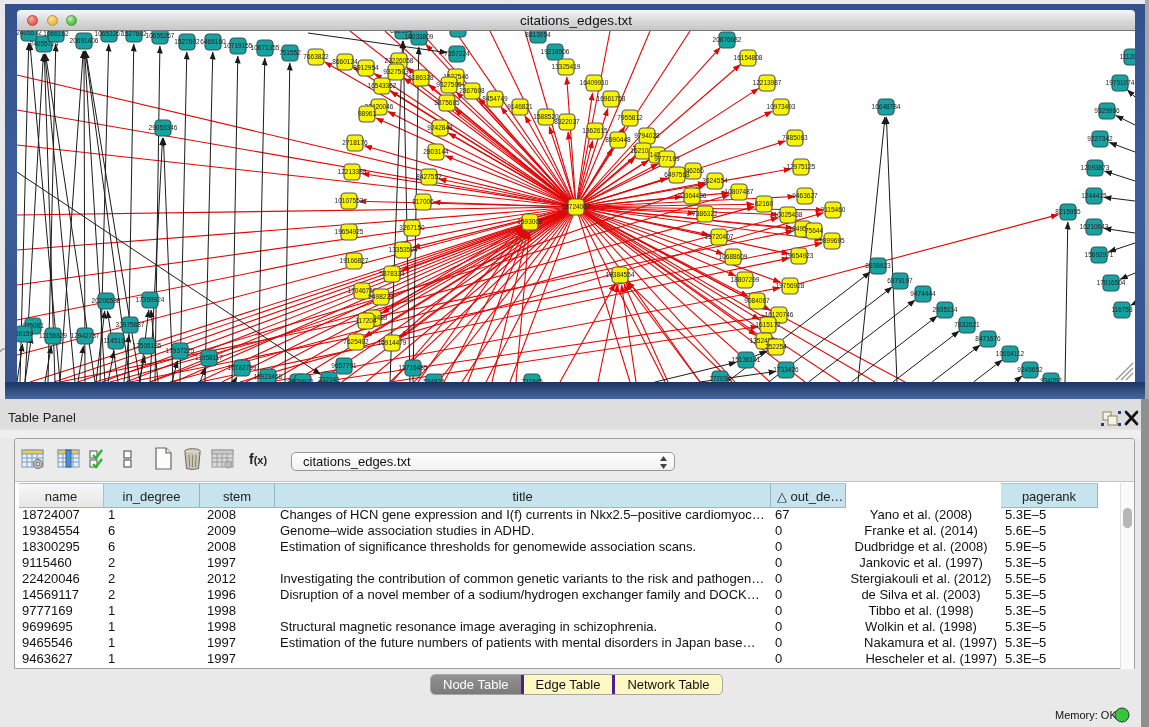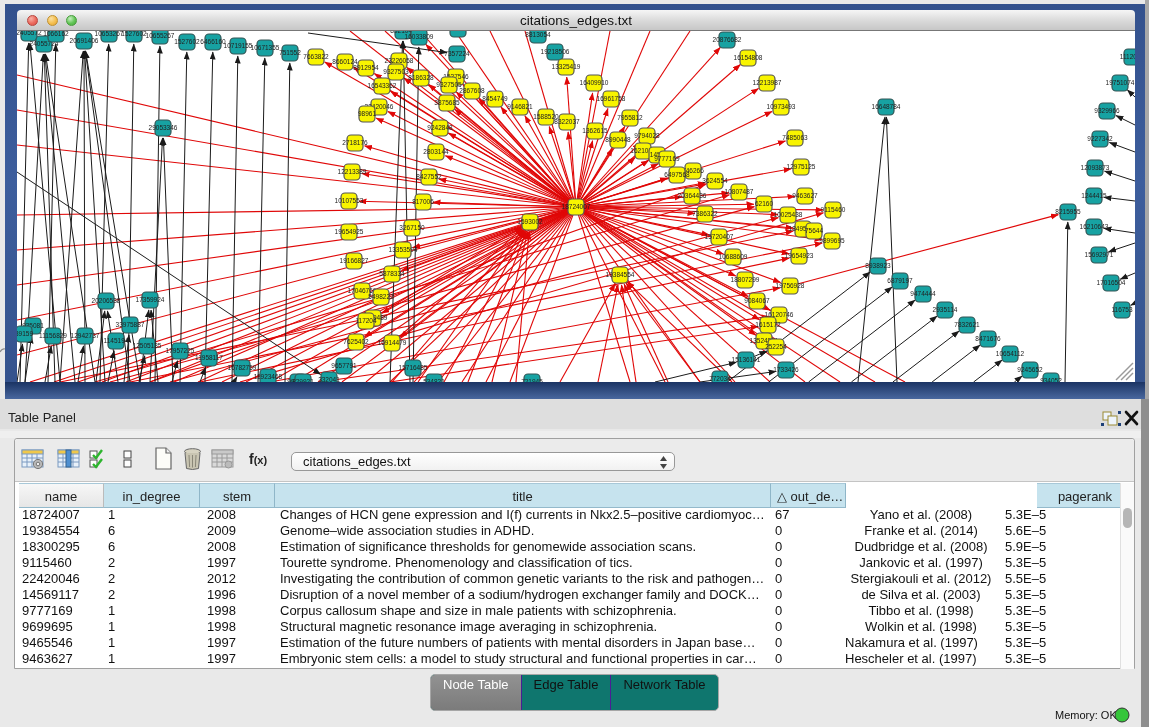--- a/index.html
+++ b/index.html
@@ -16,25 +16,25 @@
 #panel .ptitle{position:absolute;left:8px;top:11px;font-size:13px;color:#222}
 #cbox{position:absolute;left:14px;top:39px;width:1121px;height:231px;background:#fff;
  border:1px solid #a0a0a0;border-radius:3px 3px 0 0}
 #toolbar{position:absolute;left:0;top:0;width:100%;height:43px;background:#ebebeb;
  border-bottom:1px solid #c4c4c4;border-radius:3px 3px 0 0}
 .thead{position:absolute;top:44px;height:25px;font-size:13px;color:#222;text-align:center;
  line-height:25px;background:#c6e3ee;border-right:1px solid #8fb6c8;border-top:1px solid #a8c8d8;border-bottom:1px solid #93b9cb}
 .trow{position:absolute;left:0;height:16px;width:1149px;font-size:13px;color:#111;line-height:16px}
 .trow span{position:absolute;top:0;white-space:nowrap}
 .ell{overflow:hidden;text-overflow:clip}
-#tabs{position:absolute;left:430px;top:275px;height:37px;display:flex;
- border:1px solid #a6a6a6;border-radius:5px;overflow:hidden;background:#0f766e;font-size:13px}
+#tabs{position:absolute;left:430px;top:275px;height:21px;display:flex;
+ border:1px solid #a6a6a6;border-radius:5px;overflow:hidden;background:#fef9c3;font-size:13px}
 #tabs div{padding:2px 12px 0 12px;height:100%;color:#111}
 #tabs div.sel{background:linear-gradient(to bottom,#929292,#7b7b7b);color:#fff}
-#tabs div + div{border-left:1px solid #4c1d95}
+#tabs div + div{border-left:3px solid #4c1d95}
 .icon{position:absolute;top:9px}
 </style></head><body>
 <div id="win"></div>
 <div id="winbtm"></div>
 <div id="tbar">
  <div class="tl" style="left:9.5px;background:radial-gradient(circle at 35% 30%,#f7b0a6,#ec6a5e 55%,#d5504a);border:1px solid #b8453e"></div>
  <div class="tl" style="left:29.5px;background:radial-gradient(circle at 35% 30%,#fae0a2,#f5bf4f 55%,#dfa33a);border:1px solid #c0912f"></div>
  <div class="tl" style="left:48.5px;background:radial-gradient(circle at 35% 30%,#c6eec0,#61c555 55%,#4aa83e);border:1px solid #479c3c"></div>
  <div class="title">citations_edges.txt</div>
 </div>
@@ -614,21 +614,21 @@
     <svg style="position:absolute;right:6px;top:3px" width="9" height="13" viewBox="0 0 9 13">
       <path d="M4.5 0 L8 5 L1 5 z" fill="#444"></path>
           <path d="M4.5 13 L8 8 L1 8 z" fill="#444"></path>
         </svg>
   </div>
   <div class="thead" style="left:4px;width:85px;background:linear-gradient(to bottom,#f7f7f7,#e6e6e6);border-right:1px solid #bbb">name</div>
   <div class="thead" style="left:89px;width:96px">in_degree</div>
   <div class="thead" style="left:185px;width:75px">stem</div>
   <div class="thead" style="left:260px;width:496px">title</div>
   <div class="thead" style="left:756px;width:75px;text-align:left;padding-left:6px">△ out_de…</div>
-  <div class="thead" style="left:1022px;width:97px">pagerank</div>
+  <div class="thead" style="left:986px;width:97px">pagerank</div>
   <div style="position:absolute;left:1105px;top:44px;width:14px;height:186px;background:#fafafa;border-left:1px solid #e0e0e0"></div>
   <div style="position:absolute;left:1108px;top:69px;width:9px;height:20px;background:#b6b6b6;border-radius:5px"></div>
  </div>
 <div class="trow" style="top:108px">
       <span style="left:22px">18724007</span>
       <span style="left:108px">1</span>
       <span style="left:207px">2008</span>
       <span style="left:280px;width:486px" class="ell">Changes of HCN gene expression and I(f) currents in Nkx2.5–positive cardiomyoc…</span>
       <span style="left:775px">67</span>
       <span style="left:845px;width:152px;text-align:center">Yano et al. (2008)</span>
@@ -649,21 +649,20 @@
       <span style="left:207px">2008</span>
       <span style="left:280px;width:486px" class="ell">Estimation of significance thresholds for genomewide association scans.</span>
       <span style="left:775px">0</span>
       <span style="left:845px;width:152px;text-align:center">Dudbridge et al. (2008)</span>
       <span style="left:1005px">5.9E–5</span>
     </div>
 <div class="trow" style="top:156px">
       <span style="left:22px">9115460</span>
       <span style="left:108px">2</span>
       <span style="left:207px">1997</span>
-      <span style="left:280px;width:486px" class="ell">Tourette syndrome. Phenomenology and classification of tics.</span>
       <span style="left:775px">0</span>
       <span style="left:845px;width:152px;text-align:center">Jankovic et al. (1997)</span>
       <span style="left:1005px">5.3E–5</span>
     </div>
 <div class="trow" style="top:172px">
       <span style="left:22px">22420046</span>
       <span style="left:108px">2</span>
       <span style="left:207px">2012</span>
       <span style="left:280px;width:486px" class="ell">Investigating the contribution of common genetic variants to the risk and pathogen…</span>
       <span style="left:775px">0</span>
@@ -676,50 +675,48 @@
       <span style="left:207px">1996</span>
       <span style="left:280px;width:486px" class="ell">Disruption of a novel member of a sodium/hydrogen exchanger family and DOCK…</span>
       <span style="left:775px">0</span>
       <span style="left:845px;width:152px;text-align:center">de Silva et al. (2003)</span>
       <span style="left:1005px">5.3E–5</span>
     </div>
 <div class="trow" style="top:204px">
       <span style="left:22px">9777169</span>
       <span style="left:108px">1</span>
       <span style="left:207px">1998</span>
-      <span style="left:280px;width:486px" class="ell">Corpus callosum shape and size in male patients with schizophrenia.</span>
       <span style="left:775px">0</span>
       <span style="left:845px;width:152px;text-align:center">Tibbo et al. (1998)</span>
       <span style="left:1005px">5.3E–5</span>
     </div>
 <div class="trow" style="top:220px">
       <span style="left:22px">9699695</span>
       <span style="left:108px">1</span>
       <span style="left:207px">1998</span>
       <span style="left:280px;width:486px" class="ell">Structural magnetic resonance image averaging in schizophrenia.</span>
       <span style="left:775px">0</span>
       <span style="left:845px;width:152px;text-align:center">Wolkin et al. (1998)</span>
       <span style="left:1005px">5.3E–5</span>
     </div>
 <div class="trow" style="top:236px">
       <span style="left:22px">9465546</span>
       <span style="left:108px">1</span>
       <span style="left:207px">1997</span>
       <span style="left:280px;width:486px" class="ell">Estimation of the future numbers of patients with mental disorders in Japan base…</span>
       <span style="left:775px">0</span>
-      <span style="left:845px;width:152px;text-align:left">Nakamura et al. (1997)</span>
+      <span style="left:845px;width:152px;text-align:right">Nakamura et al. (1997)</span>
       <span style="left:1005px">5.3E–5</span>
     </div>
 <div class="trow" style="top:252px">
       <span style="left:22px">9463627</span>
       <span style="left:108px">1</span>
       <span style="left:207px">1997</span>
-      <span style="left:280px;width:486px" class="ell">Embryonic stem cells: a model to study structural and functional properties in car…</span>
-      <span style="left:775px">0</span>
-      <span style="left:845px;width:152px;text-align:left">Hescheler et al. (1997)</span>
+      <span style="left:775px">0</span>
+      <span style="left:845px;width:152px;text-align:right">Hescheler et al. (1997)</span>
       <span style="left:1005px">5.3E–5</span>
     </div>
  <div id="tabs">
   <div class="sel">Node Table</div>
       <div>Edge Table</div>
       <div>Network Table</div>
  </div>
  <div style="position:absolute;left:1055px;top:310px;font-size:11px;color:#111">Memory: OK</div>
  <svg style="position:absolute;left:1114px;top:308px" width="16" height="16">
       <circle cx="8" cy="8" r="7" fill="#35c63a" stroke="#333"></circle>

